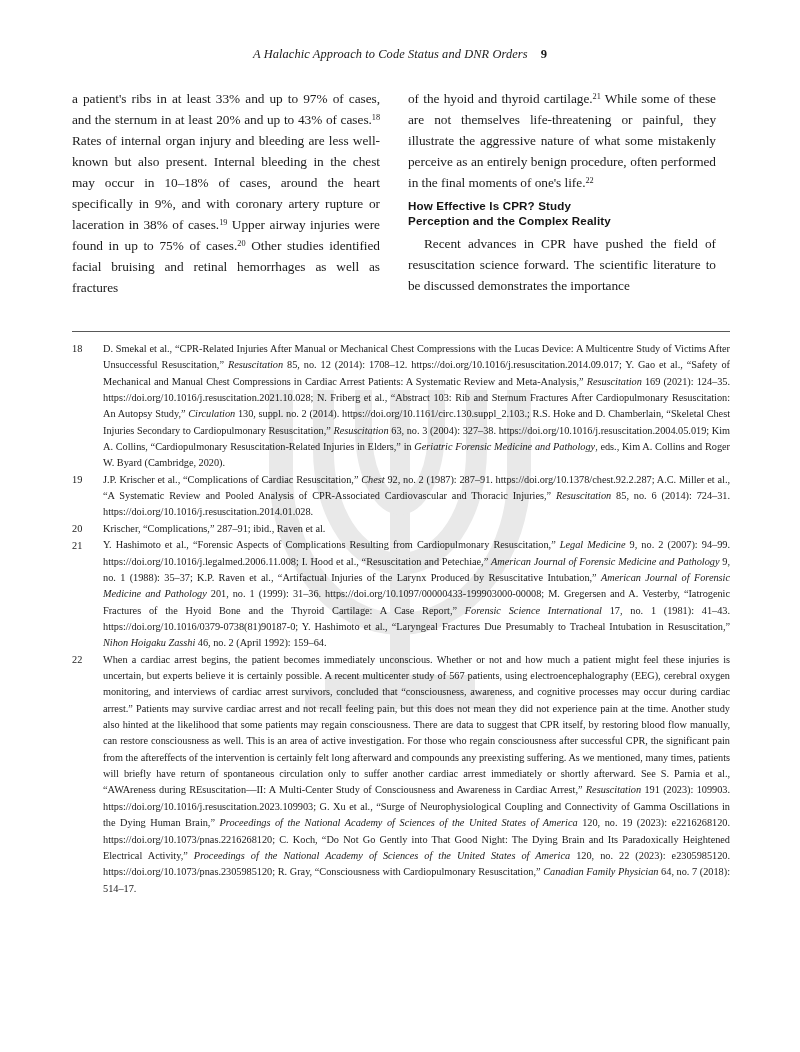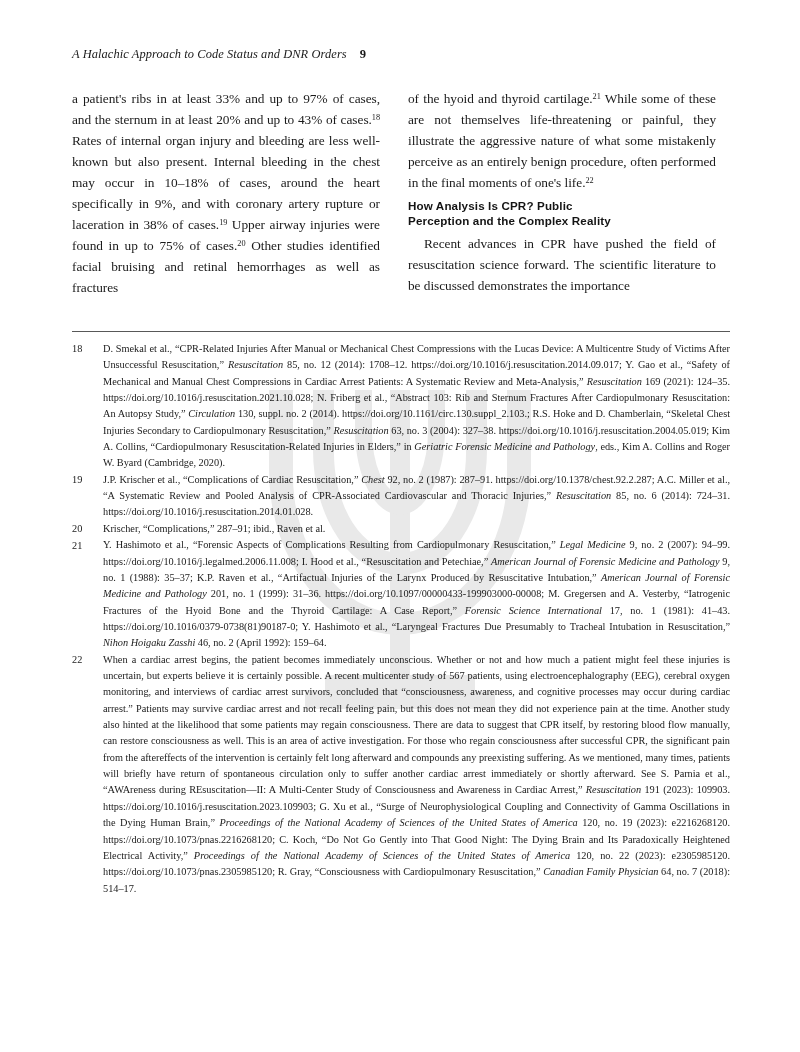--- a/index.html
+++ b/index.html
@@ -50,21 +50,21 @@
     pointer-events: none;
     white-space: nowrap;
   }
 
   
   .runhead {
     position: absolute;
     left: 72px;
     top: 47px;
     width: 656px;
-    text-align: left;
+    text-align: center;
     font-size: 12.4px;
     z-index: 3;
   }
   .runhead-title {
     font-style: italic;
     letter-spacing: 0.1px;
   }
   .runhead-folio {
     font-weight: bold;
     font-style: normal;
@@ -180,21 +180,21 @@
   <div class="columns">
 
     <div class="col">
       <p class="body-p"><span>a patient's ribs in at least 33% and up to 97% of cases, and the sternum in at least 20% and up to 43% of cases.</span><sup>18</sup><span> Rates of internal organ injury and bleeding are less well-known but also present. Internal bleeding in the chest may occur in 10–18% of cases, around the heart specifically in 9%, and with coronary artery rupture or laceration in 38% of cases.</span><sup>19</sup><span> Upper airway injuries were found in up to 75% of cases.</span><sup>20</sup><span> Other studies identified facial bruising and retinal hemorrhages as well as fractures</span></p>
     </div>
 
     <div class="col">
       <p class="body-p"><span>of the hyoid and thyroid cartilage.</span><sup>21</sup><span> While some of these are not themselves life-threatening or painful, they illustrate the aggressive nature of what some mistakenly perceive as an entirely benign procedure, often performed in the final moments of one's life.</span><sup>22</sup></p>
 
       <h2 class="sec-head">
-        <span>How Analysis Is CPR? Public</span><br>
+        <span>How Effective Is CPR? Study</span><br>
         <span>Perception and the Complex Reality</span>
       </h2>
 
       <p class="body-p" style="text-indent:1.2em">Recent advances in CPR have pushed the field of resuscitation science forward. The scientific literature to be discussed demonstrates the importance</p>
     </div>
 
   </div>
 
   <div class="fn-rule"></div>
 

